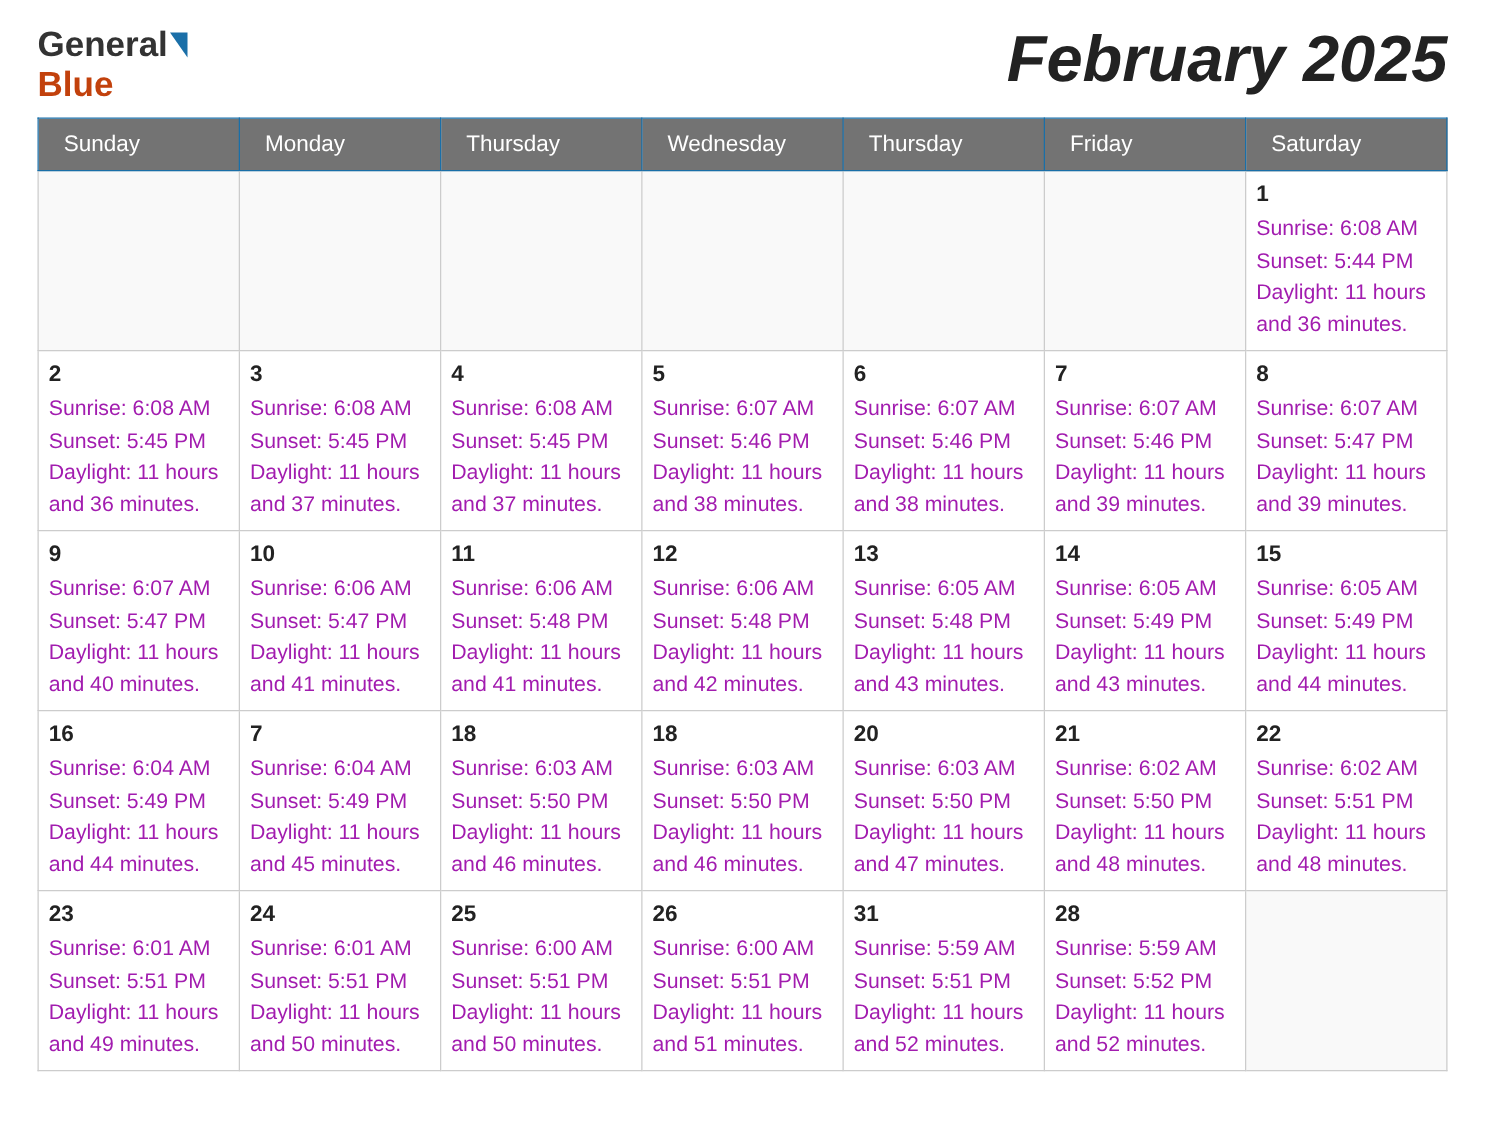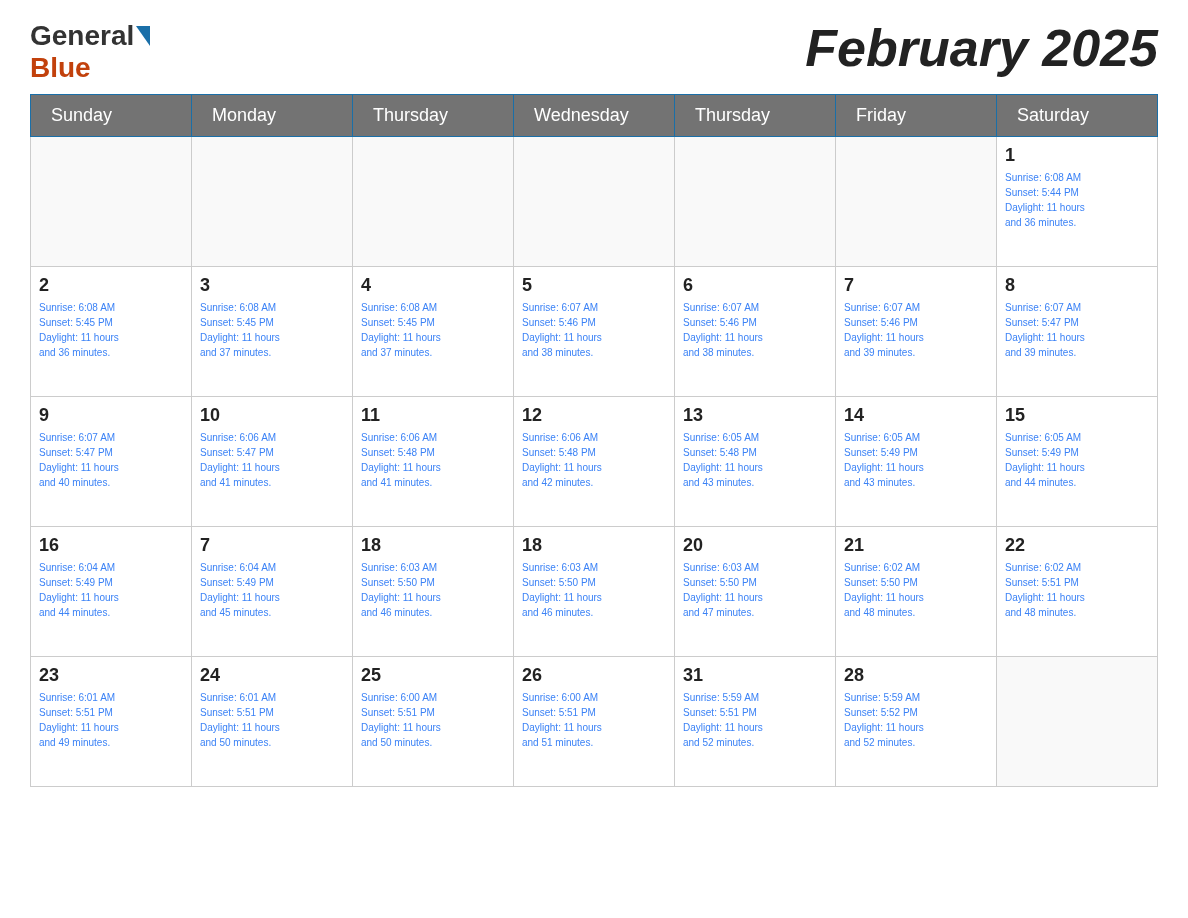--- a/index.html
+++ b/index.html
@@ -81,22 +81,22 @@
       color: #222;
       height: 130px;
     }
     .day-number {
       font-size: 18px;
       font-weight: bold;
       color: #222;
       margin-bottom: 4px;
     }
     .day-info {
-      font-size: 10px;
-      color: #3b82f6;
+      font-size: 17px;
+      color: #a21caf;
       line-height: 1.5;
     }
     .empty-cell {
       background: #f9f9f9;
     }
     tr td {
       border-top: 2px solid #5a9fd4;
     }
   </style>
 </head>

